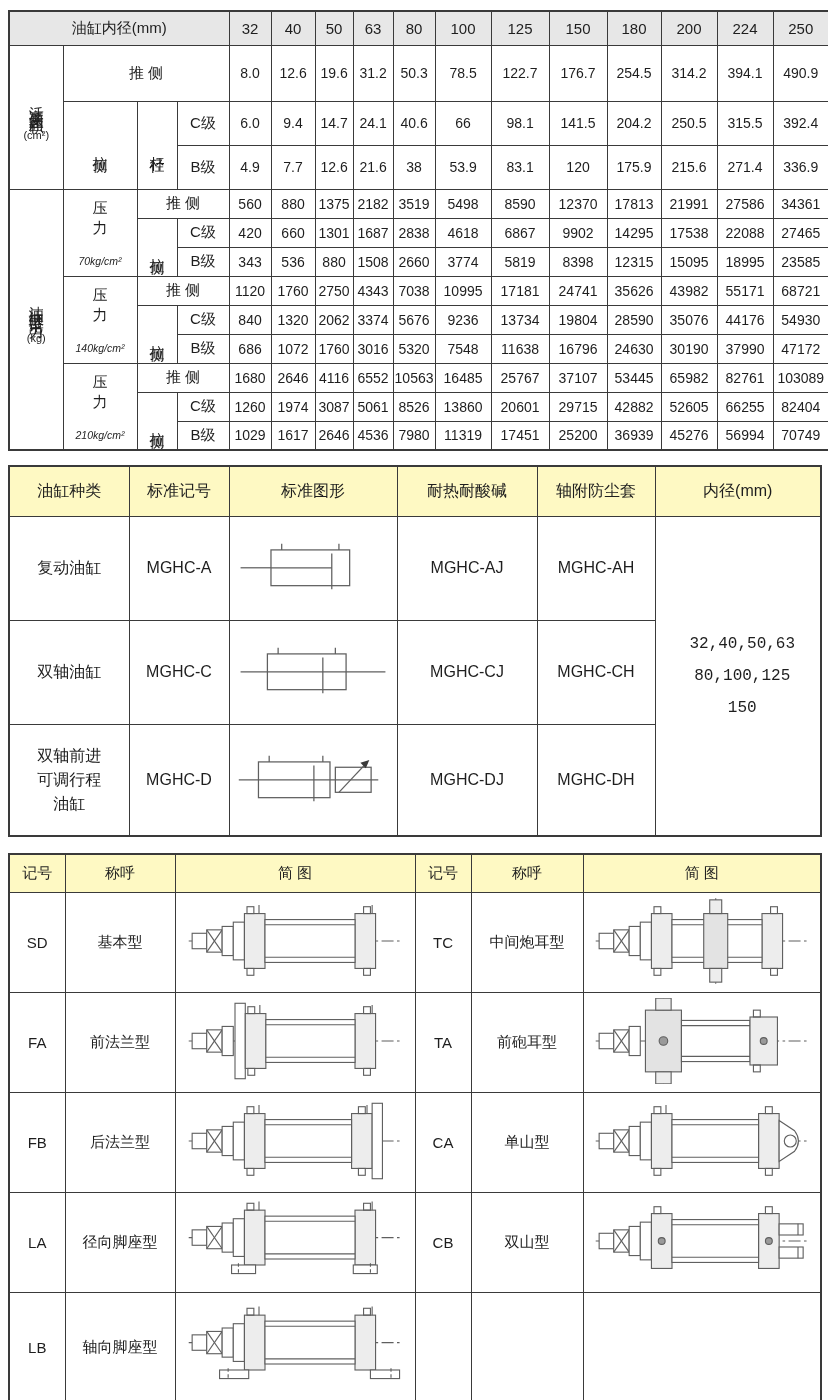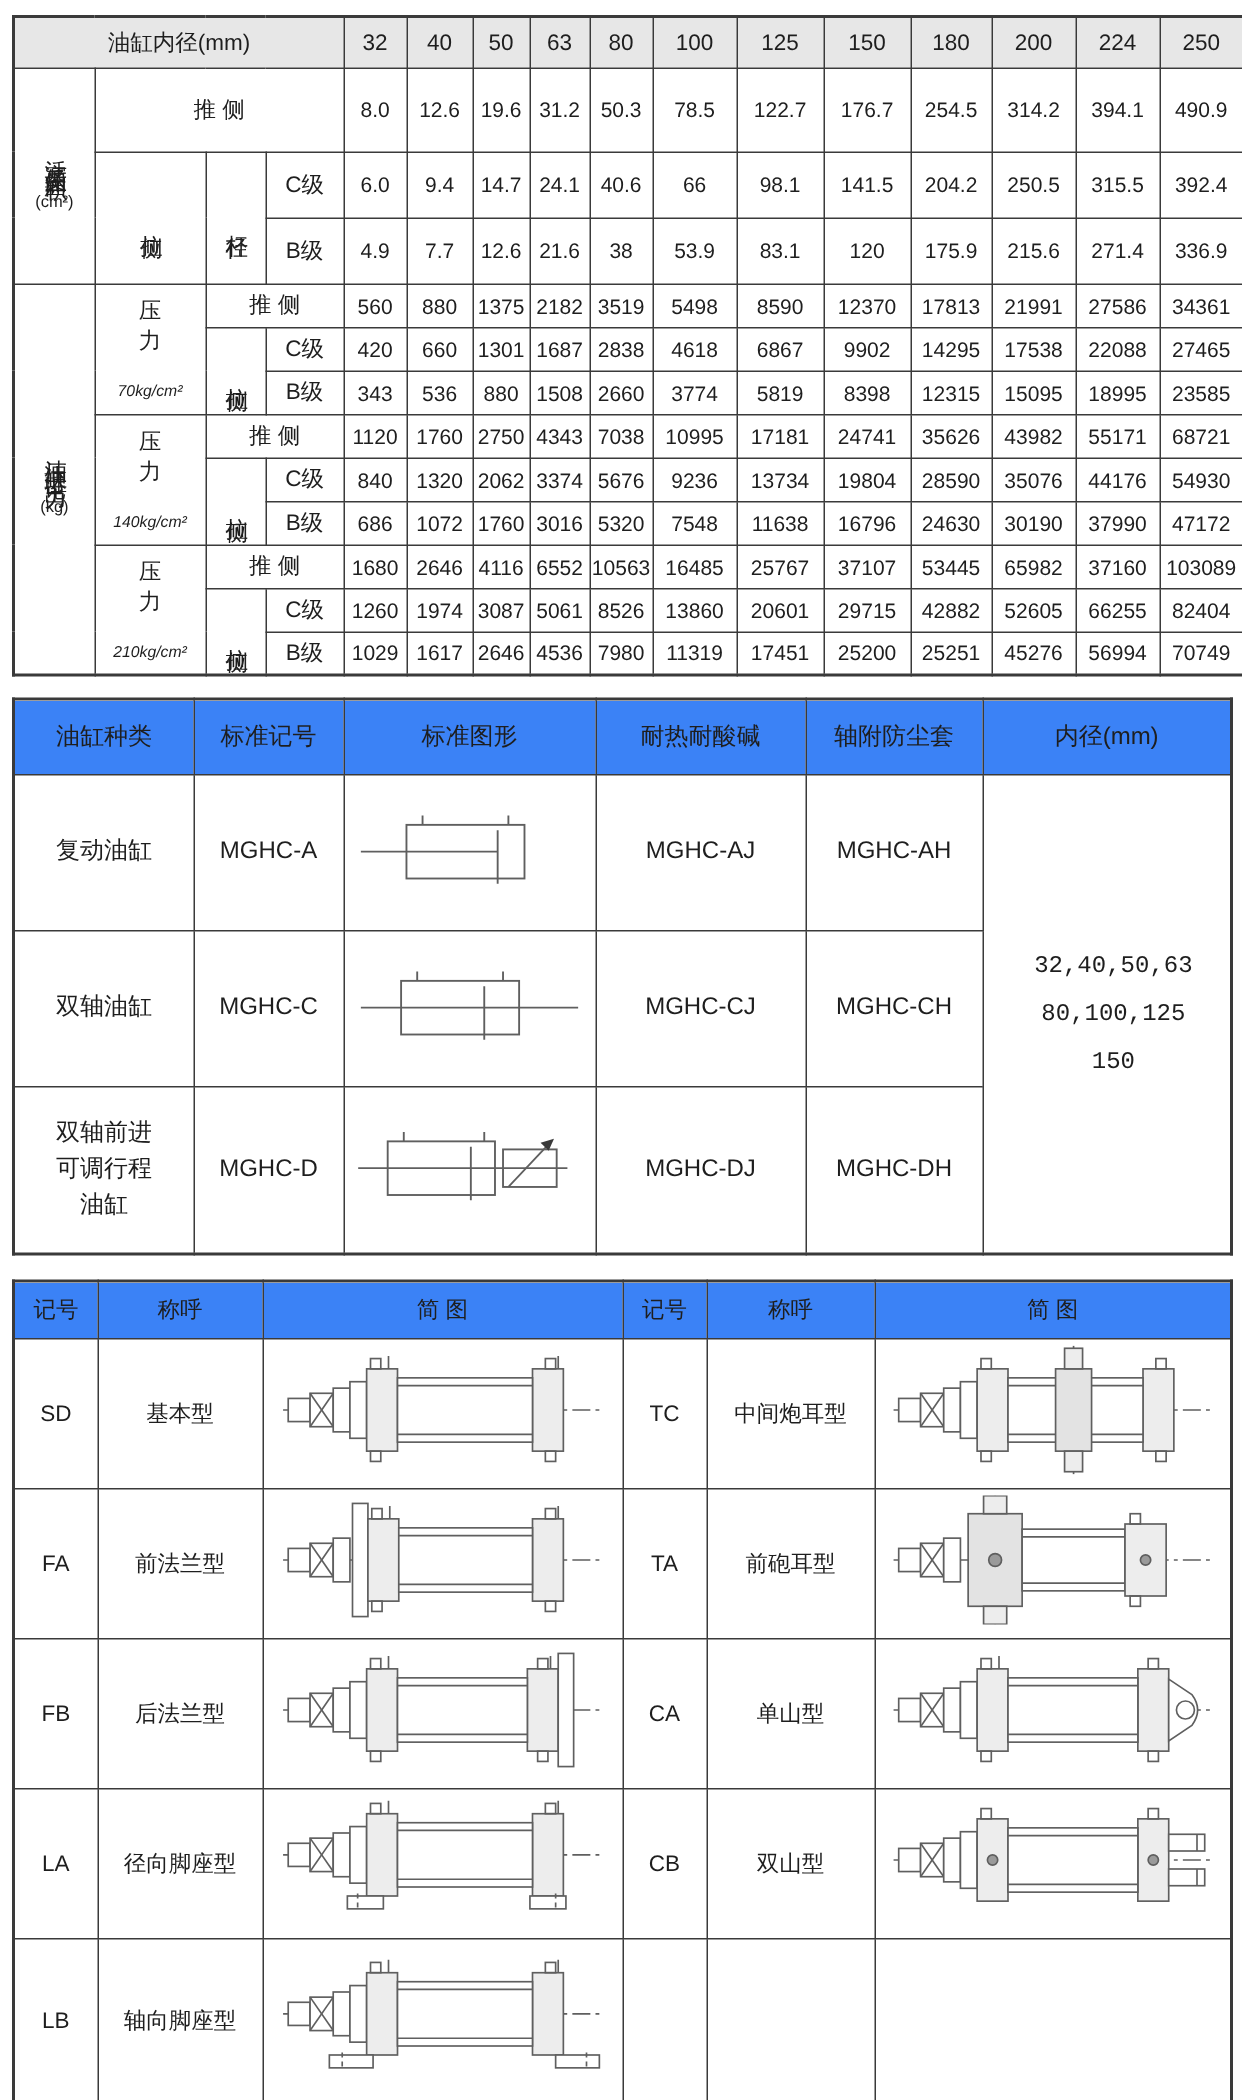--- a/index.html
+++ b/index.html
@@ -2,21 +2,21 @@
 <html><head>
 <meta charset="utf-8">
 <style>
   html,body{margin:0;padding:0;background:#fff;}
   body{width:828px;font-family:"Liberation Sans","DejaVu Sans",sans-serif;color:#1e1e1e;}
   .page{padding:10px 8px 6px 8px;}
   table{border-collapse:collapse;table-layout:fixed;width:812px;border:2px solid #3a3a3a;}
   td{border:1px solid #3a3a3a;text-align:center;vertical-align:middle;padding:0 1px;overflow:hidden;}
   .t1{margin-bottom:14px;}
   .t2{margin-bottom:16px;}
-  .hdr-bg td{background:#3b82f6;}
+  .hdr-bg td{background:#fef9c3;}
   .t1 .r-hdr{height:34px;}
   .t1 .r-hdr td{background:#e7e7e7;font-size:15px;}
   .t1 .r-push{height:56px;}
   .t1 .r-grade{height:44px;}
   .t1 .r-p{height:29px;}
   .t1 td{font-size:14px;}
   .t1 .lab{font-size:15px;}
   .corner{font-size:16px;}
   .vert{writing-mode:vertical-rl;text-orientation:upright;letter-spacing:3px;line-height:1.05;display:inline-block;font-size:15px;}
   .vwrap{display:flex;flex-direction:column;align-items:center;justify-content:center;gap:17px;}
@@ -260,21 +260,21 @@
     <td class="num">1680</td>
           <td class="num">2646</td>
           <td class="num">4116</td>
           <td class="num">6552</td>
           <td class="num">10563</td>
           <td class="num">16485</td>
           <td class="num">25767</td>
           <td class="num">37107</td>
           <td class="num">53445</td>
           <td class="num">65982</td>
-          <td class="num">37160</td>
+          <td class="num">82761</td>
           <td class="num">103089</td>
         </tr>
     <tr class="r-p">
       <td rowspan="2"><span class="vert">拉侧</span></td>
       <td class="lab">C级</td>
     <td class="num">1260</td>
           <td class="num">1974</td>
           <td class="num">3087</td>
           <td class="num">5061</td>
           <td class="num">8526</td>
@@ -289,21 +289,21 @@
     <tr class="r-p">
       <td class="lab">B级</td>
     <td class="num">1029</td>
           <td class="num">1617</td>
           <td class="num">2646</td>
           <td class="num">4536</td>
           <td class="num">7980</td>
           <td class="num">11319</td>
           <td class="num">17451</td>
           <td class="num">25200</td>
-          <td class="num">25251</td>
+          <td class="num">36939</td>
           <td class="num">45276</td>
           <td class="num">56994</td>
           <td class="num">70749</td>
         </tr>
   </tbody>
     </table>
 
   <table class="t2">
     <colgroup>
       <col style="width:120px">

